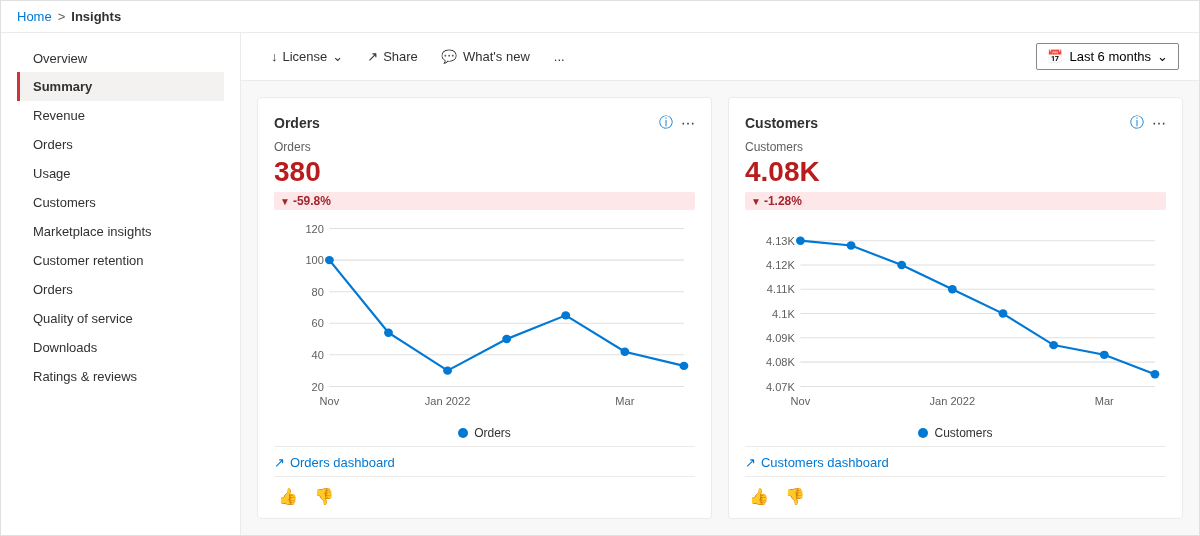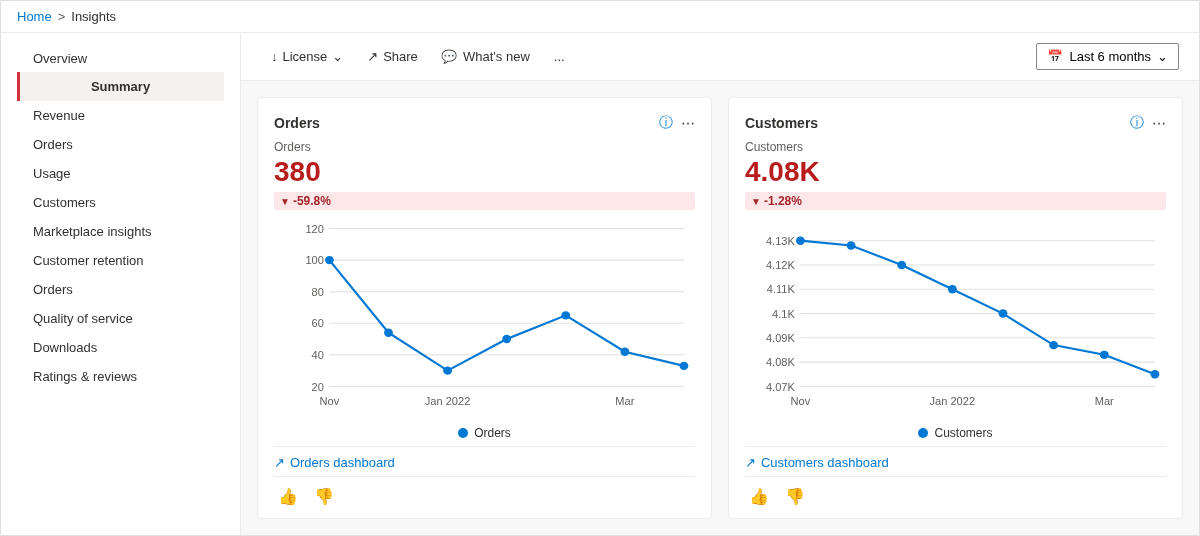--- a/index.html
+++ b/index.html
@@ -4,31 +4,31 @@
   <style>
     * { box-sizing: border-box; margin: 0; padding: 0; }
     body { font-family: 'Segoe UI', Arial, sans-serif; font-size: 13px; color: #323130; background: #fff; }
 
     .app-container { display: flex; flex-direction: column; height: 536px; width: 1200px; border: 1px solid #e0e0e0; overflow: hidden; }
 
     
     .breadcrumb { display: flex; align-items: center; padding: 8px 16px; font-size: 13px; color: #605e5c; border-bottom: 1px solid #edebe9; background: #fff; }
     .breadcrumb-home { color: #0078d4; cursor: pointer; }
     .breadcrumb-sep { margin: 0 6px; color: #605e5c; }
-    .breadcrumb-current { color: #323130; font-weight: 400; }
+    .breadcrumb-current { color: #323130; font-weight: 700; }
 
     
     .main-layout { display: flex; flex: 1; overflow: hidden; }
 
     
     .sidebar { width: 240px; border-right: 1px solid #edebe9; background: #fff; padding: 12px 16px; flex-shrink: 0; overflow-y: auto; }
     .sidebar-overview { padding: 6px 16px; color: #323130; cursor: pointer; font-size: 13px; }
     .sidebar-section-label { padding: 10px 16px 4px; font-size: 11px; font-weight: 700; color: #605e5c; text-transform: none; }
     .sidebar-item { padding: 7px 16px; cursor: pointer; font-size: 13px; color: #323130; position: relative; }
-    .sidebar-item.active { background: #f3f2f1; font-weight: 600; text-align: center; }
+    .sidebar-item.active { background: #f3f2f1; font-weight: 600; }
     .sidebar-item.active::before { content: ''; position: absolute; left: 0; top: 0; bottom: 0; width: 3px; background: #d13438; }
 
     
     .content-area { flex: 1; display: flex; flex-direction: column; overflow: hidden; background: #f8f8f8; }
 
     
     .toolbar { display: flex; align-items: center; padding: 10px 20px; background: #fff; border-bottom: 1px solid #edebe9; gap: 4px; }
     .toolbar-btn { display: flex; align-items: center; gap: 5px; padding: 5px 10px; border: none; background: transparent; cursor: pointer; color: #323130; font-size: 13px; border-radius: 2px; }
     .toolbar-spacer { flex: 1; }
     .toolbar-right { display: flex; align-items: center; gap: 5px; }

